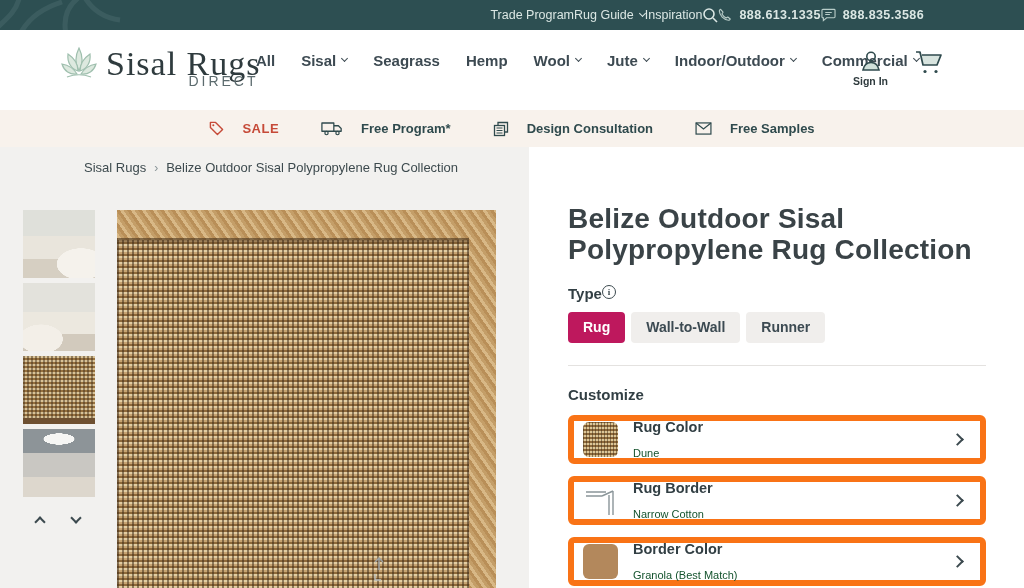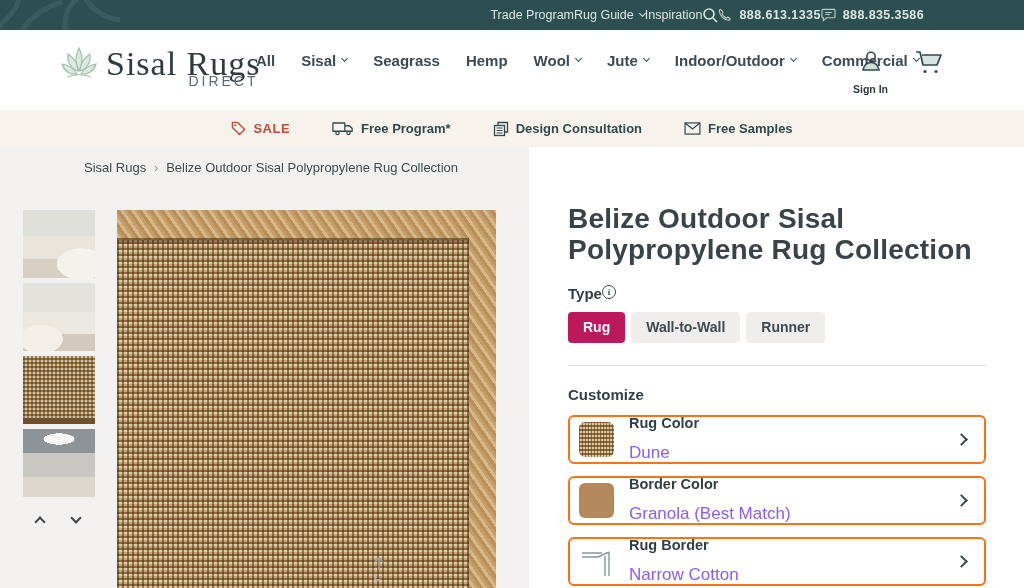--- a/index.html
+++ b/index.html
@@ -21,25 +21,25 @@
   .navbar { position:absolute; left:0; top:30px; width:1024px; height:80px; background:#fff; display:flex; align-items:center; }
   .logo { position:absolute; left:60px; top:14px; display:flex; align-items:center; cursor:pointer; }
   .logo-text-wrap { margin-left:8px; position:relative; }
   .logo-text { font-family:"Liberation Serif", serif; font-size:34px; color:#2f3b3e; letter-spacing:1px; }
   .logo-sub { position:absolute; right:2px; bottom:-6px; font-size:14px; letter-spacing:3px; color:#5c6b6e; }
   .nav-items { position:absolute; left:256px; top:0; height:60px; display:flex; align-items:center; gap:26px; }
   .nav-item { font-size:15px; font-weight:bold; color:#3d4a52; cursor:pointer; display:flex; align-items:center; }
   .nav-item .chev { border-color:#3d4a52; }
   .nav-right { position:absolute; right:78px; top:18px; display:flex; align-items:flex-start; gap:26px; }
   .signin { display:flex; flex-direction:column; align-items:center; cursor:pointer; }
-  .signin-label { font-size:10.5px; font-weight:bold; color:#2f3b3e; margin-top:9px; }
+  .signin-label { font-size:10.5px; font-weight:bold; color:#2f3b3e; margin-top:1px; }
 
   
   .promobar { position:absolute; left:0; top:110px; width:1024px; height:37px; background:#f8f2ec; display:flex; align-items:center; justify-content:center; gap:42px; }
-  .promo-item { display:flex; align-items:center; gap:7px; font-size:13px; font-weight:bold; color:#2f4a4d; cursor:pointer; }
+  .promo-item { display:flex; align-items:center; gap:18px; font-size:13px; font-weight:bold; color:#2f4a4d; cursor:pointer; }
   .promo-item.sale { color:#c64a38; letter-spacing:.5px; }
 
   
   .content-left { position:absolute; left:0; top:147px; width:529px; height:441px; background:#f2f1ef; }
   .content-right { position:absolute; left:529px; top:147px; width:495px; height:441px; background:#fff; }
 
   .breadcrumb { position:absolute; left:84px; top:13px; font-size:13px; color:#3d4a4e; display:flex; align-items:center; gap:8px; }
   .breadcrumb a { color:#3d4a4e; text-decoration:none; cursor:pointer; }
   .breadcrumb .sep { color:#8a9598; font-size:12px; }
 
@@ -67,27 +67,27 @@
   .product { position:absolute; left:39px; top:57px; width:418px; }
   .product-title { font-size:28px; font-weight:bold; color:#3a4347; line-height:1.1; letter-spacing:.2px; }
   .type-row { margin-top:19px; display:flex; align-items:flex-start; gap:0; }
   .type-label { font-size:15px; font-weight:bold; color:#323f44; }
   .info-icon { width:14px; height:14px; border:1.3px solid #3c4a4f; border-radius:50%; font-size:9px; font-weight:bold; color:#3c4a4f; display:inline-flex; align-items:center; justify-content:center; cursor:pointer; font-family:"Liberation Serif", serif; }
   .type-buttons { margin-top:10px; display:flex; gap:6px; }
   .type-btn { height:31px; padding:0 15px; border:none; border-radius:4px; background:#f0eeec; color:#3c4a52; font-size:14px; font-weight:bold; font-family:"Liberation Sans", sans-serif; cursor:pointer; }
   .type-btn.selected { background:#be185d; color:#fff; }
   .divider { margin-top:22px; border:none; border-top:1px solid #e4e2e0; }
   .customize-label { margin-top:20px; font-size:15px; font-weight:bold; color:#323f44; }
-  .option-card { margin-top:12px; height:49px; background:#fff; border:2px solid #f97316; border-radius:6px; display:flex; align-items:center; padding:0 18px 0 9px; gap:15px; cursor:pointer; }
+  .option-card { margin-top:12px; height:49px; background:#fff; border:6px solid #f97316; border-radius:6px; display:flex; align-items:center; padding:0 18px 0 9px; gap:15px; cursor:pointer; }
   .option-thumb { width:35px; height:35px; border-radius:6px; flex:none; }
   .option-thumb.rug-swatch { background: repeating-linear-gradient(90deg, rgba(61,43,24,.5) 0 1px, transparent 1px 3px), repeating-linear-gradient(0deg, #ddc697 0 2px, #8f6a3b 2px 4px); background-color:#bd9a6b; }
   .option-thumb.tan-swatch { background:#b3885c; }
   .option-texts { flex:1; }
   .option-title { font-size:14.5px; font-weight:bold; color:#323f44; }
-  .option-value { font-size:17px; color:#8b5cf6; margin-top:12px; }
+  .option-value { font-size:11px; color:#14532d; margin-top:12px; }
   .chev-right { width:9px; height:9px; border-top:2px solid #3c4a4f; border-right:2px solid #3c4a4f; transform:rotate(45deg); flex:none; }
 
   svg { display:block; }
 </style>
 </head>
 <body>
 
 <div class="page">
 
   <header class="topbar">
@@ -305,37 +305,37 @@
       <div class="option-card">
         <span class="option-thumb rug-swatch"></span>
         <span class="option-texts">
           <div class="option-title">Rug Color</div>
           <div class="option-value">Dune</div>
         </span>
         <span class="chev-right"></span>
       </div>
 
       <div class="option-card">
+        <span class="option-thumb icon">
+          <svg width="35" height="35" viewBox="0 0 35 35">
+              <path d="M3 9 h20 M3 13 h16 M26 12 v20 M30 8 v24 M19 13 L30 8" fill="none" stroke="#8a9599" stroke-width="1.4"></path>
+            </svg>
+        </span>
+        <span class="option-texts">
+          <div class="option-title">Rug Border</div>
+          <div class="option-value">Narrow Cotton</div>
+        </span>
+        <span class="chev-right"></span>
+      </div>
+
+      <div class="option-card">
         <span class="option-thumb tan-swatch"></span>
         <span class="option-texts">
           <div class="option-title">Border Color</div>
           <div class="option-value">Granola (Best Match)</div>
         </span>
         <span class="chev-right"></span>
       </div>
 
-      <div class="option-card">
-        <span class="option-thumb icon">
-          <svg width="35" height="35" viewBox="0 0 35 35">
-              <path d="M3 9 h20 M3 13 h16 M26 12 v20 M30 8 v24 M19 13 L30 8" fill="none" stroke="#8a9599" stroke-width="1.4"></path>
-            </svg>
-        </span>
-        <span class="option-texts">
-          <div class="option-title">Rug Border</div>
-          <div class="option-value">Narrow Cotton</div>
-        </span>
-        <span class="chev-right"></span>
-      </div>
-
     </div>
   </section>
 
 </div>
 
 </body></html>

